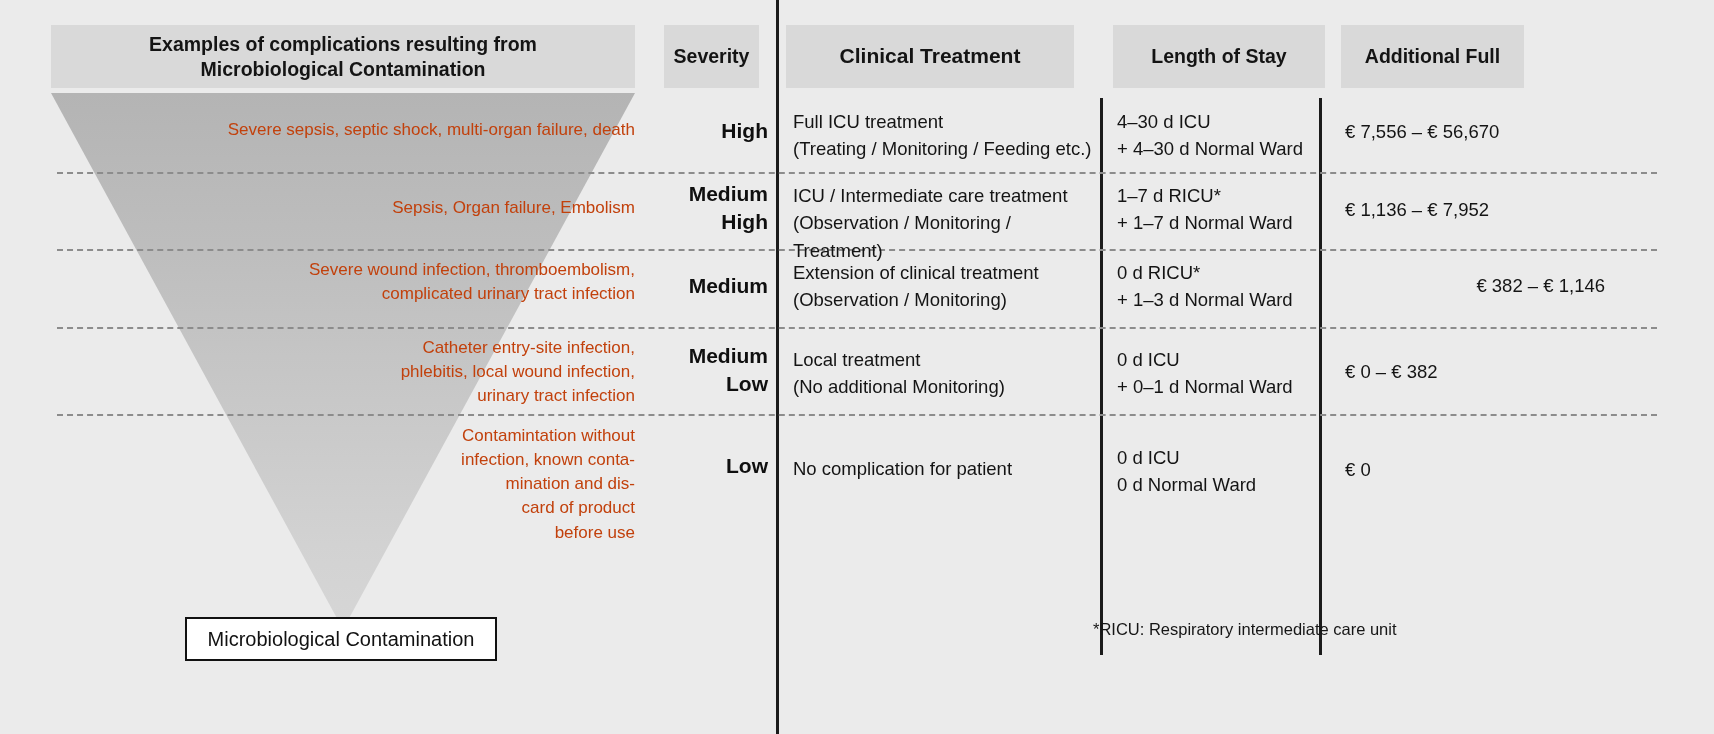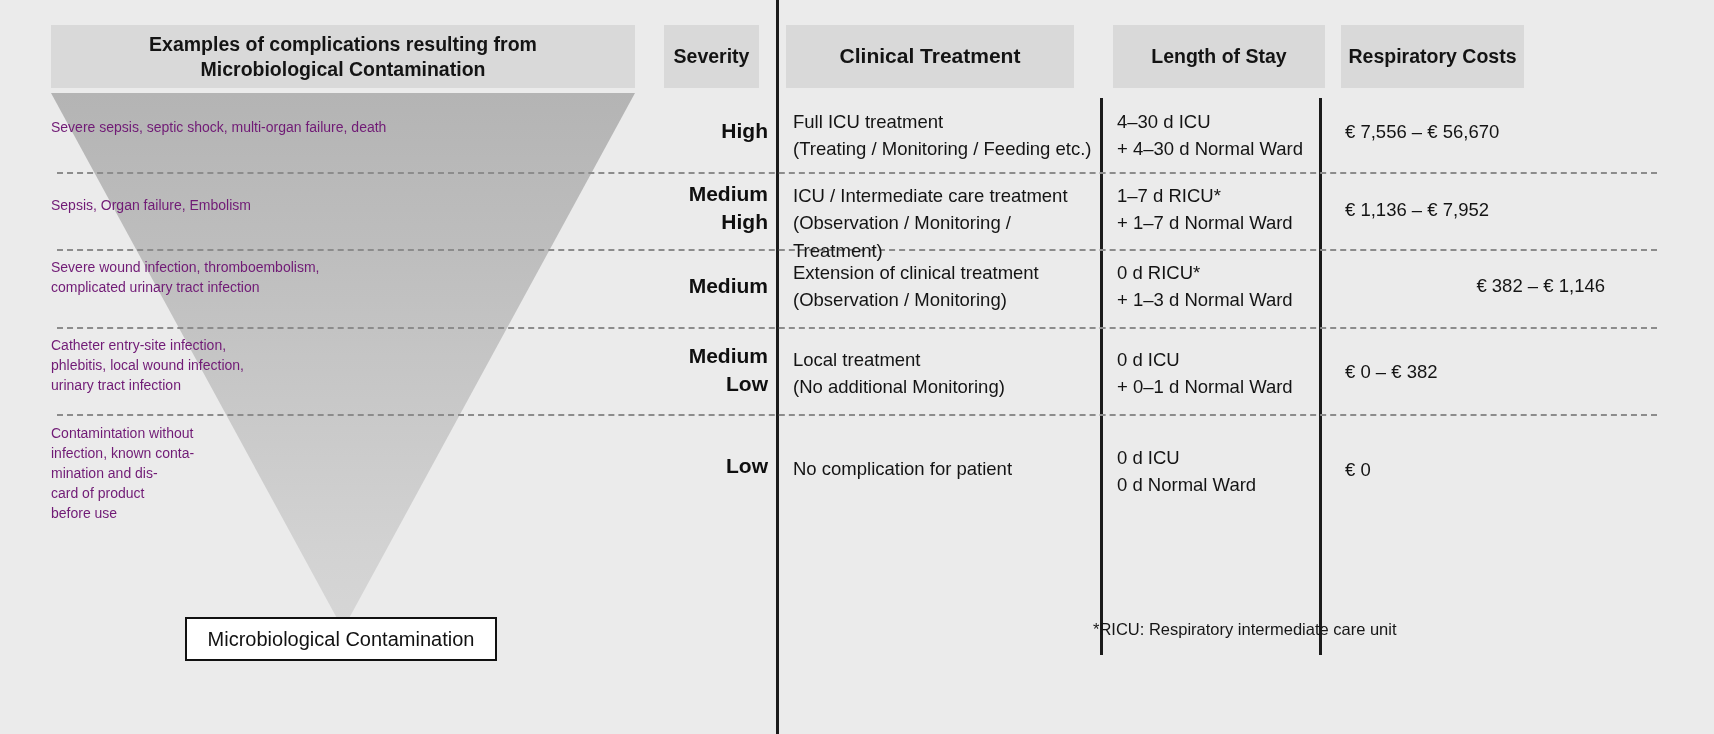--- a/index.html
+++ b/index.html
@@ -49,24 +49,24 @@
   .hdash{
     position:absolute;left:57px;width:1600px;height:0;
     border-top:2px dashed #8c8c8c;
   }
 
   
   .row{position:absolute;left:0;width:1714px;}
   .cell{position:absolute;}
 
   .c-example{
-    text-align:left;
-    font-size:14px;
+    text-align:right;
+    font-size:17px;
     line-height:1.42;
-    color:#701a75;
+    color:#c2410c;
   }
   .c-severity{
     text-align:right;
     font-size:21px;
     font-weight:bold;
     line-height:1.32;
     color:#0f0f0f;
   }
   .c-text{
     font-size:18.5px;
@@ -104,21 +104,21 @@
   <div class="vrule" id="vrule-stay"></div>
   <div class="vrule" id="vrule-costs"></div>
 
   <div id="funnel"></div>
 
   <div class="hdr" id="hdr-examples" style="white-space:pre-line;">Examples of complications resulting from
 Microbiological Contamination</div>
   <div class="hdr" id="hdr-severity">Severity</div>
   <div class="hdr" id="hdr-treatment">Clinical Treatment</div>
   <div class="hdr" id="hdr-stay">Length of Stay</div>
-  <div class="hdr" id="hdr-costs">Respiratory Costs</div>
+  <div class="hdr" id="hdr-costs">Additional Full</div>
 
   <div class="hdash" style="top:172px;"></div>
   <div class="hdash" style="top:249px;"></div>
   <div class="hdash" style="top:327px;"></div>
   <div class="hdash" style="top:414px;"></div>
 
   <div class="row">
     <div class="cell c-example" style="left:51px;top:118px;width:584px;">Severe sepsis, septic shock, multi-organ failure, death</div>
     <div class="cell c-severity" style="left:655px;top:117px;width:113px;">High</div>
     <div class="cell c-text" style="left:793px;top:108px;width:300px;">Full ICU treatment

